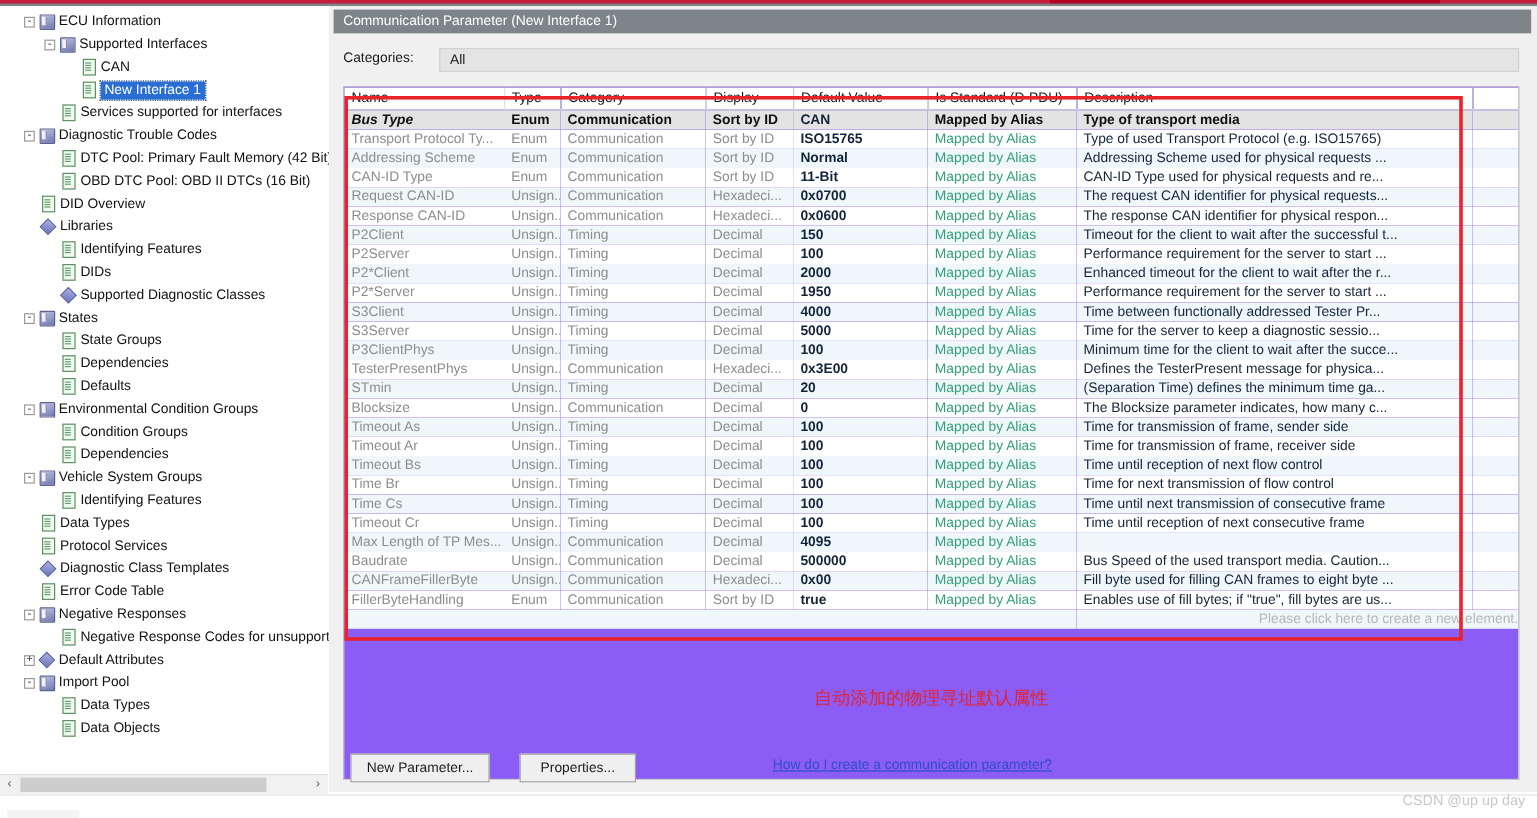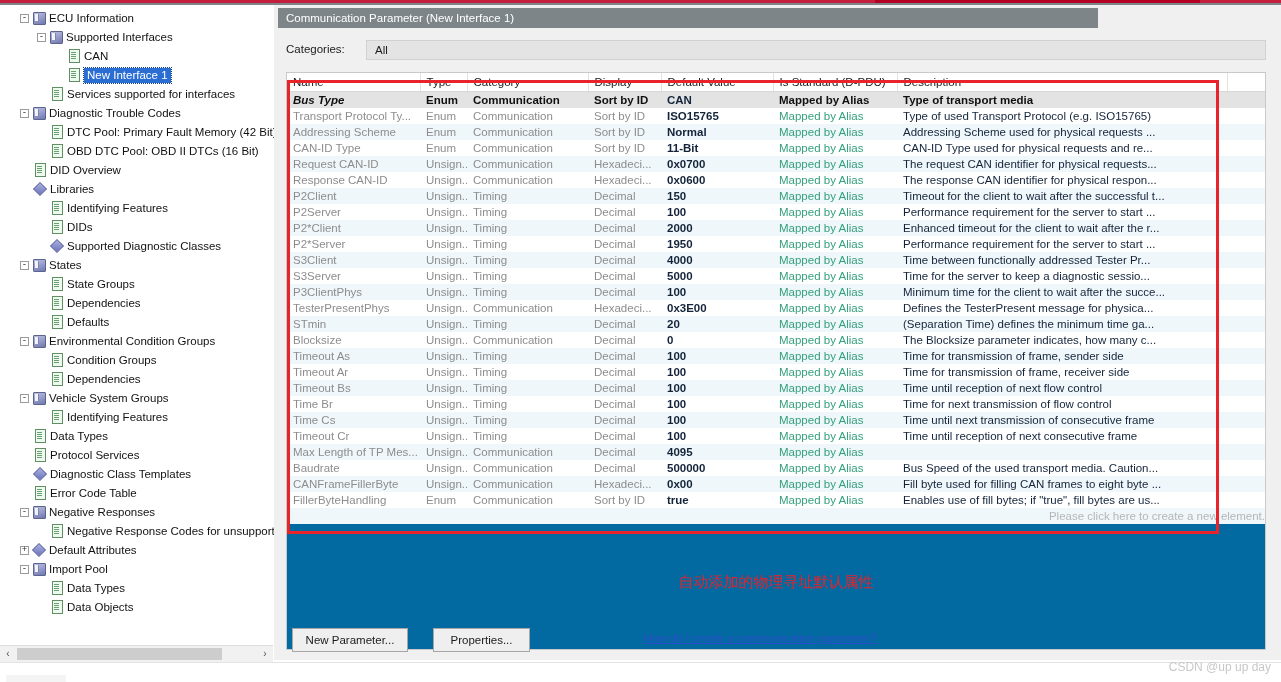--- a/index.html
+++ b/index.html
@@ -88,42 +88,42 @@
     height:12px; background:#cdcdcd; border-radius:0; flex:0 0 auto; width:205px; margin:0 1px;
   }
   #tree-scroll .track { flex:1 1 auto; }
 
   
   #main-panel {
     position:absolute; left:274px; top:5px; width:1007px; height:655px;
     background:#f0f0f0;
   }
   #tabstrip {
-    position:absolute; left:4px; top:3px; width:820px; height:20px;
+    position:absolute; left:4px; top:3px; width:998px; height:20px;
     background:#7d8589; color:#ffffff;
     font-size:11.5px; line-height:20px; padding-left:8px; box-sizing:border-box;
   }
   #content-area {
     position:absolute; left:4px; top:23px; width:998px; height:632px;
     background:#f0f0f0;
   }
 
   
   .cat-row { position:absolute; left:8px; top:12px; width:980px; height:22px; }
   .cat-label { position:absolute; left:0; top:3px; font-size:11.5px; color:#1b1b1b; }
   .cat-combo {
     position:absolute; left:80px; top:0; width:900px; height:20px;
     background:#e4e4e4; border:1px solid #d2d2d2; box-sizing:border-box;
     font-size:11.5px; color:#1b1b1b; line-height:19px; padding-left:8px;
   }
 
   
   #table-box {
     position:absolute; left:8px; top:44px; width:980px; height:578px;
-    background:#0369a1; border:1px solid #c9c9c9; box-sizing:border-box;
+    background:#8b5cf6; border:1px solid #c9c9c9; box-sizing:border-box;
     overflow:hidden;
   }
   #grid { width:100%; border-collapse:collapse; table-layout:fixed; }
   #grid th {
     font-weight:normal; font-size:11.5px; color:#1b1b1b;
     text-align:left; height:18px; padding:0 0 0 6px;
     background:#ffffff; border-right:1px solid #e2e2e2; border-bottom:1px solid #d7d7d7;
     vertical-align:middle; white-space:nowrap; overflow:hidden;
   }
   #grid td {

